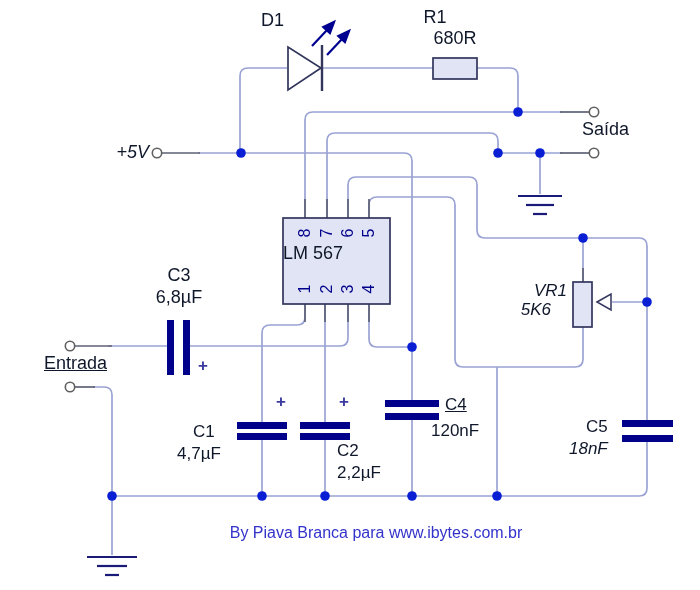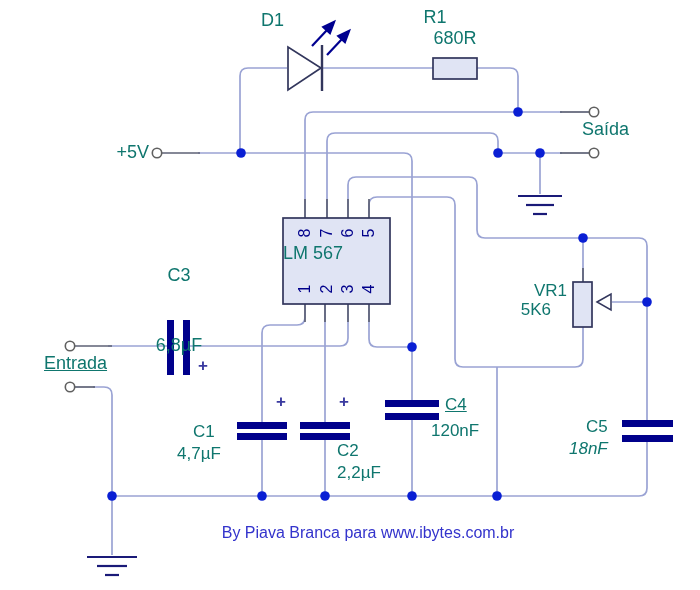--- a/index.html
+++ b/index.html
@@ -1,26 +1,26 @@
 <!DOCTYPE html>
 <html><head>
 <meta charset="utf-8">
 <style>
   html,body{margin:0;padding:0;}
   body{width:700px;height:590px;position:relative;background:#ffffff;
        font-family:"Liberation Sans", sans-serif;}
   #canvas{position:absolute;left:0;top:0;width:700px;height:590px;}
-  .lbl{position:absolute;color:#0f766e;font-size:18px;line-height:1.05;white-space:nowrap;}
+  .lbl{position:absolute;color:#0f172a;font-size:18px;line-height:1.05;white-space:nowrap;}
   .lbl.small{font-size:17px;}
   .ctr{text-align:center;}
-  .rgt{text-align:right;}
+  .rgt{text-align:right;font-style:italic;}
   .plus{position:absolute;color:#3a3aa0;font-size:17px;font-weight:bold;}
   .pin{position:absolute;width:22px;height:22px;line-height:22px;text-align:center;
        color:#00008b;font-size:16px;transform:rotate(-90deg);}
-  .footer{position:absolute;left:44px;top:524px;width:648px;text-align:center;
+  .footer{position:absolute;left:52px;top:524px;width:648px;text-align:center;
           color:#3333cc;font-size:16px;}
 </style>
 </head>
 <body>
 
 <svg id="canvas" viewBox="0 0 700 590" xmlns="http://www.w3.org/2000/svg">
 
   <g stroke="#9aa3d4" stroke-width="1.7" fill="none">
     <path d="M240,151 V76 Q240,68 248,68 H287"></path>
     <path d="M322,68 H433"></path>
@@ -135,21 +135,21 @@
 </svg>
 
 <div class="lbl" style="left:261px;top:11px;">D1</div>
 <div class="lbl ctr" style="left:413px;top:8px;width:44px;">R1</div>
 <div class="lbl ctr" style="left:425px;top:29px;width:60px;">680R</div>
 <div class="lbl rgt" style="left:103px;top:143px;width:46px;">+5V</div>
 <div class="lbl" style="left:582px;top:120px;">Saída</div>
 <div class="lbl" style="left:44px;top:354px;text-decoration:underline;">Entrada</div>
 
 <div class="lbl ctr" style="left:150px;top:266px;width:58px;">C3</div>
-<div class="lbl ctr" style="left:138px;top:288px;width:82px;margin-top:48px;">6,8µF</div>
+<div class="lbl ctr" style="left:138px;top:288px;width:82px;">6,8µF</div>
 <div class="plus" style="left:198px;top:356px;">+</div>
 
 <div class="lbl" style="left:283px;top:244px;width:100px;">LM 567</div>
 <span class="pin" style="left:294px;top:222px;">8</span>
 <span class="pin" style="left:316px;top:222px;">7</span>
 <span class="pin" style="left:337px;top:222px;">6</span>
 <span class="pin" style="left:358px;top:222px;">5</span>
 <span class="pin" style="left:294px;top:278px;">1</span>
 <span class="pin" style="left:316px;top:278px;">2</span>
 <span class="pin" style="left:337px;top:278px;">3</span>

